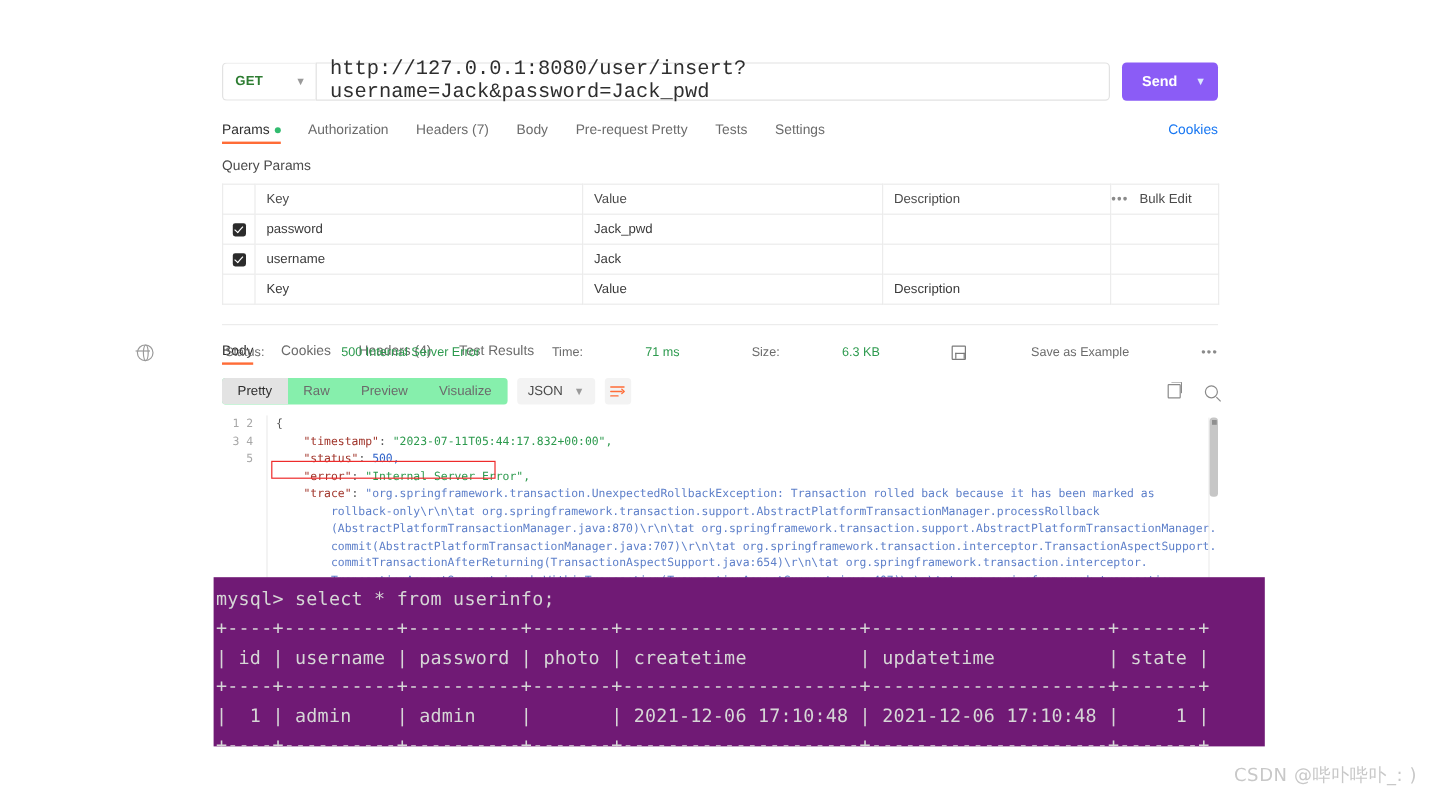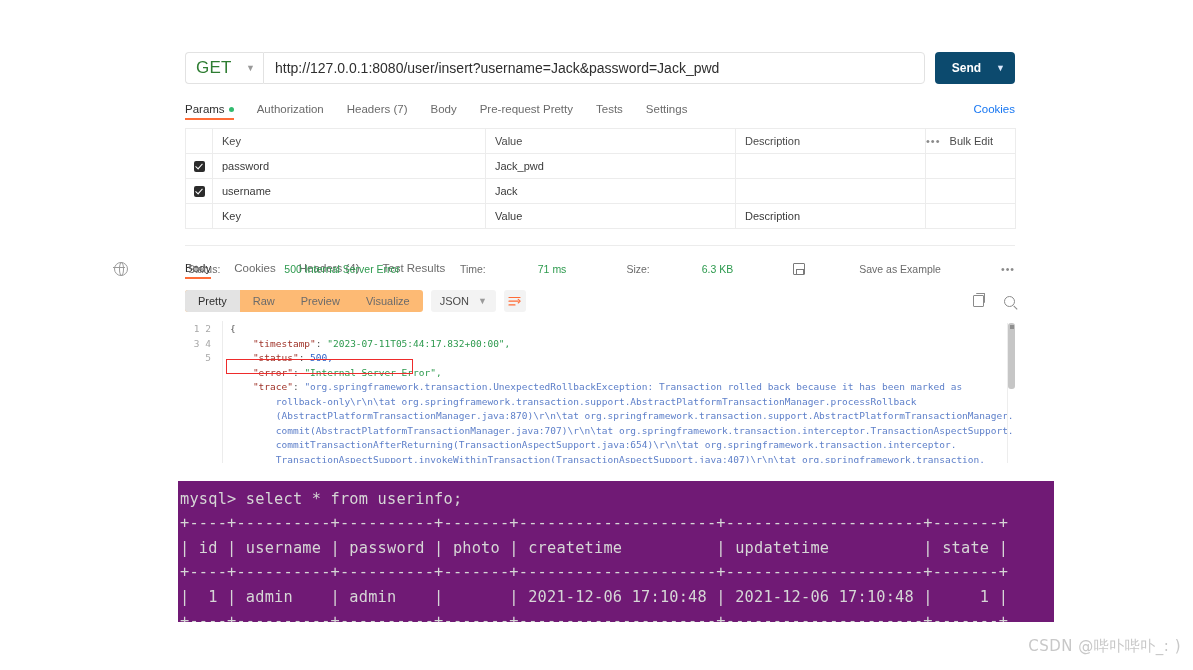--- a/index.html
+++ b/index.html
@@ -36,48 +36,49 @@
     width: 78px;
     border: 1px solid #e2e2e2;
     border-right: none;
     border-radius: 4px 0 0 4px;
     background: #fff;
     padding: 0 8px 0 10px;
     box-sizing: border-box;
   }
   .method-label {
     color: #2e7d32;
-    font-size: 17px;
-    font-weight: normal;
+    font-size: 11px;
+    font-weight: bold;
     letter-spacing: .2px;
   }
   .caret {
     color: #9a9a9a;
     font-size: 9px;
     line-height: 1;
   }
   .url-box {
     flex: 1;
     border: 1px solid #e2e2e2;
     border-radius: 0 4px 4px 0;
     background: #fff;
     display: flex;
     align-items: center;
     padding-left: 11px;
     box-sizing: border-box;
   }
   .url-text {
-    font-size: 14px;
+    font-size: 17px;
     color: #2e2e2e;
+    font-family: Liberation Mono, monospace;
   }
   .send-wrap {
     margin-left: 10px;
     display: flex;
     align-items: stretch;
-    background: #0c4a6e;
+    background: #8b5cf6;
     border-radius: 4px;
     overflow: hidden;
   }
   .send-btn {
     color: #fff;
     font-size: 12px;
     font-weight: bold;
     display: flex;
     align-items: center;
     padding: 0 13px 0 17px;
@@ -261,21 +262,21 @@
   
   .format-bar {
     display: flex;
     align-items: center;
     margin-top: 11px;
     position: relative;
     height: 22px;
   }
   .seg {
     display: flex;
-    background: #fdba74;
+    background: #86efac;
     border-radius: 3px;
     overflow: hidden;
     height: 22px;
   }
   .seg div {
     font-size: 11px;
     color: #6b6b6b;
     padding: 0 13px;
     display: flex;
     align-items: center;
@@ -471,20 +472,21 @@
     </div>
     <div class="tab">Authorization</div>
     <div class="tab">Headers (7)</div>
     <div class="tab">Body</div>
     <div class="tab">Pre-request Pretty</div>
     <div class="tab">Tests</div>
     <div class="tab">Settings</div>
     <div class="cookies-link">Cookies</div>
   </div>
 
+  <div class="query-title">Query Params</div>
 
   <table class="params">
     <thead>
       <tr>
         <th class="col-chk"></th>
         <th class="col-key">Key</th>
         <th class="col-val">Value</th>
         <th class="col-desc">Description</th>
         <th class="col-bulk bulk-cell">
           <span class="ellipsis-ic">•••</span><span>Bulk Edit</span>

